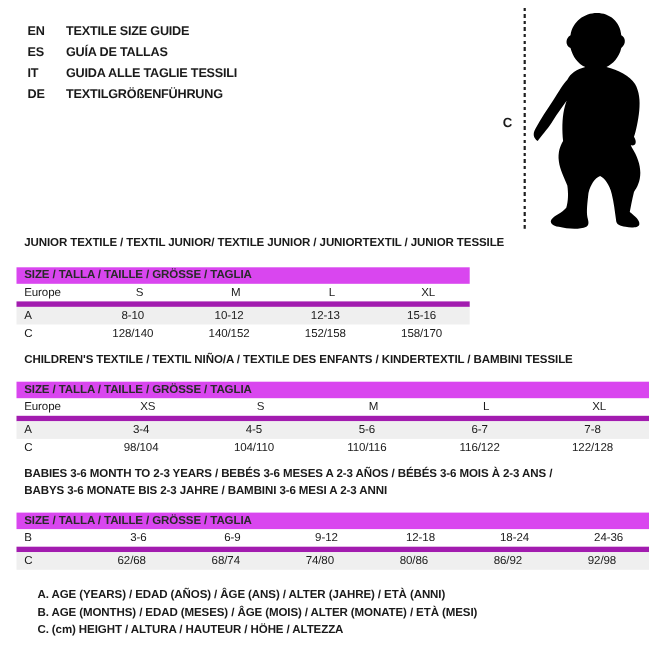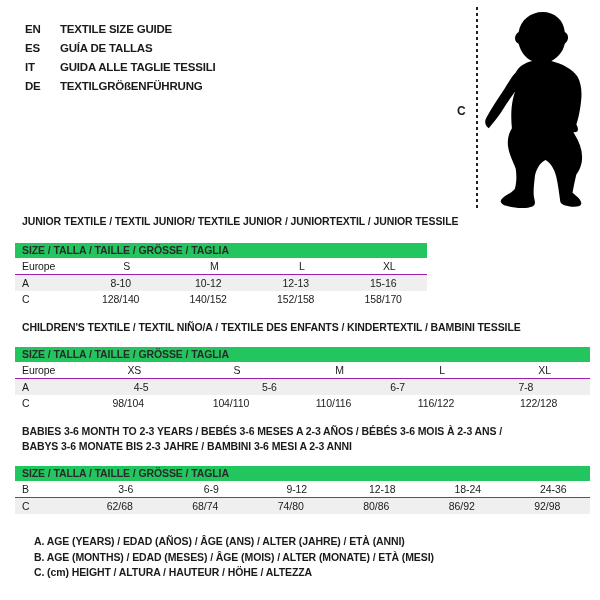--- a/index.html
+++ b/index.html
@@ -20,25 +20,25 @@
   .height-line{left:476px;top:7px;width:2px;height:201px;
     background:repeating-linear-gradient(to bottom,#1f1f1f 0 3px,transparent 3px 6px);}
   .c-label{left:457px;top:104px;font-size:12px;font-weight:bold;}
   .baby-svg{left:483px;top:9px;}
 
   
   .tbl-title{left:22px;font-size:10.5px;font-weight:bold;letter-spacing:-0.1px;line-height:15px;white-space:nowrap;text-align:right;}
 
   
   .tbl{left:15px;}
-  .t-sizebar{height:15px;line-height:15px;background:#22c55e;color:#2a2a2a;
+  .t-sizebar{height:15px;line-height:15px;background:#d946ef;color:#2a2a2a;
     font-size:10.5px;font-weight:600;padding-left:7px;letter-spacing:-0.1px;}
   .t-row{display:flex;height:16px;line-height:16px;font-size:10.5px;letter-spacing:-0.1px;}
   .t-row.shaded{background:#efefef;}
-  .t-row.ruled{border-bottom:1px solid #a21caf;gap:12px;}
+  .t-row.ruled{border-bottom:5px solid #a21caf;gap:12px;}
   .t-label{width:55px;padding-left:7px;flex:0 0 auto;}
   .t-cell{flex:1 1 0;text-align:center;}
 
   
   .legend{left:22px;top:534px;margin-left:12px;}
   .legend-line{font-size:10.5px;font-weight:bold;line-height:15.5px;letter-spacing:-0.1px;white-space:nowrap;}
 </style>
 </head>
 <body>
 
@@ -137,20 +137,21 @@
     <div class="t-row ruled">
       <div class="t-label">Europe</div>
       <div class="t-cell">XS</div>
       <div class="t-cell">S</div>
       <div class="t-cell">M</div>
       <div class="t-cell">L</div>
       <div class="t-cell">XL</div>
     </div>
     <div class="t-row shaded">
       <div class="t-label">A</div>
+      <div class="t-cell">3-4</div>
       <div class="t-cell">4-5</div>
       <div class="t-cell">5-6</div>
       <div class="t-cell">6-7</div>
       <div class="t-cell">7-8</div>
     </div>
     <div class="t-row">
       <div class="t-label">C</div>
       <div class="t-cell">98/104</div>
       <div class="t-cell">104/110</div>
       <div class="t-cell">110/116</div>

